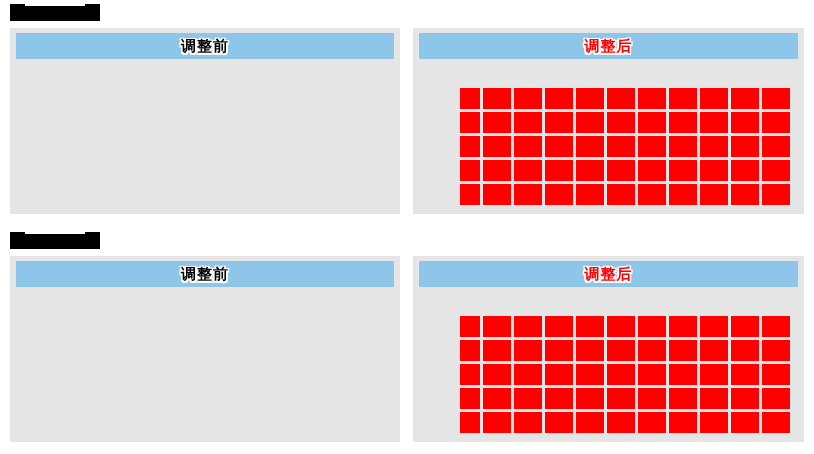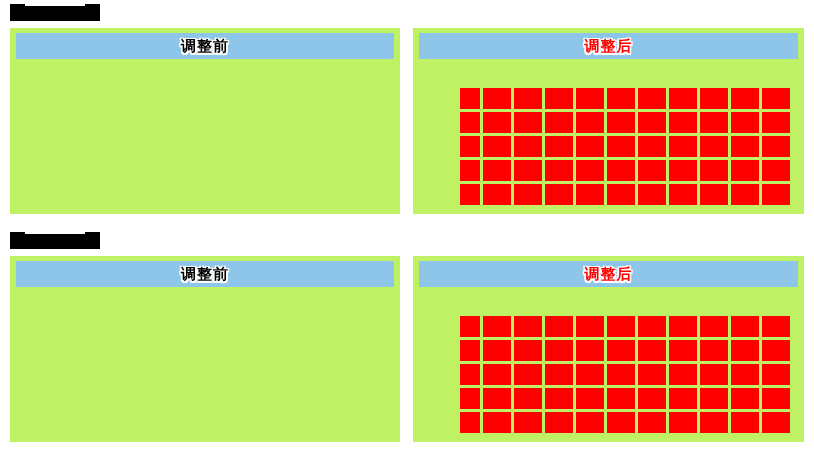--- a/index.html
+++ b/index.html
@@ -29,21 +29,21 @@
     display:inline-block;
     width:15px;height:15px;
     background:#000000;
     margin-right:0px;
   }
   .tofu.lead{height:17px;}
 
   
   .panel{
     position:absolute;
-    background:#bef264;
+    background:#e5e5e5;
     box-sizing:border-box;
     overflow:hidden;
   }
   .panel.left{left:10px;width:390px;}
   .panel.right{left:413px;width:391px;}
   .panel{top:28px;height:186px;}
 
   .panel-header{
     position:absolute;
     left:6px;right:6px;top:5px;

